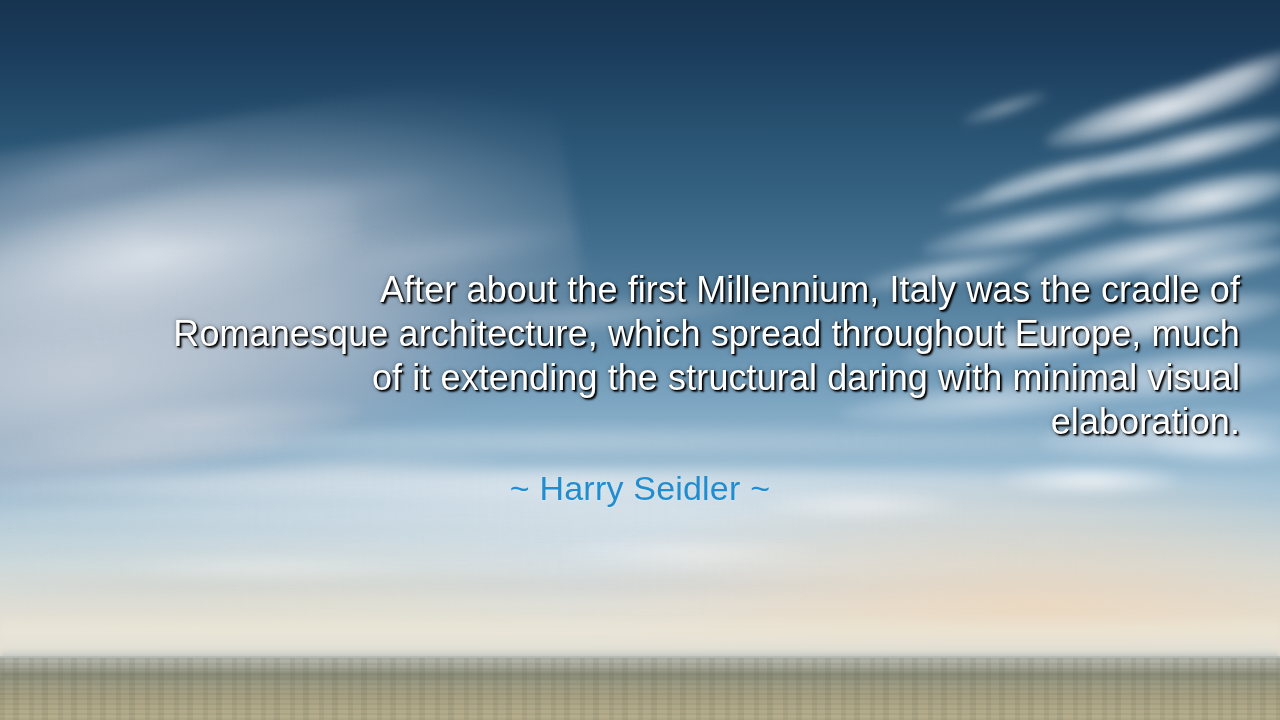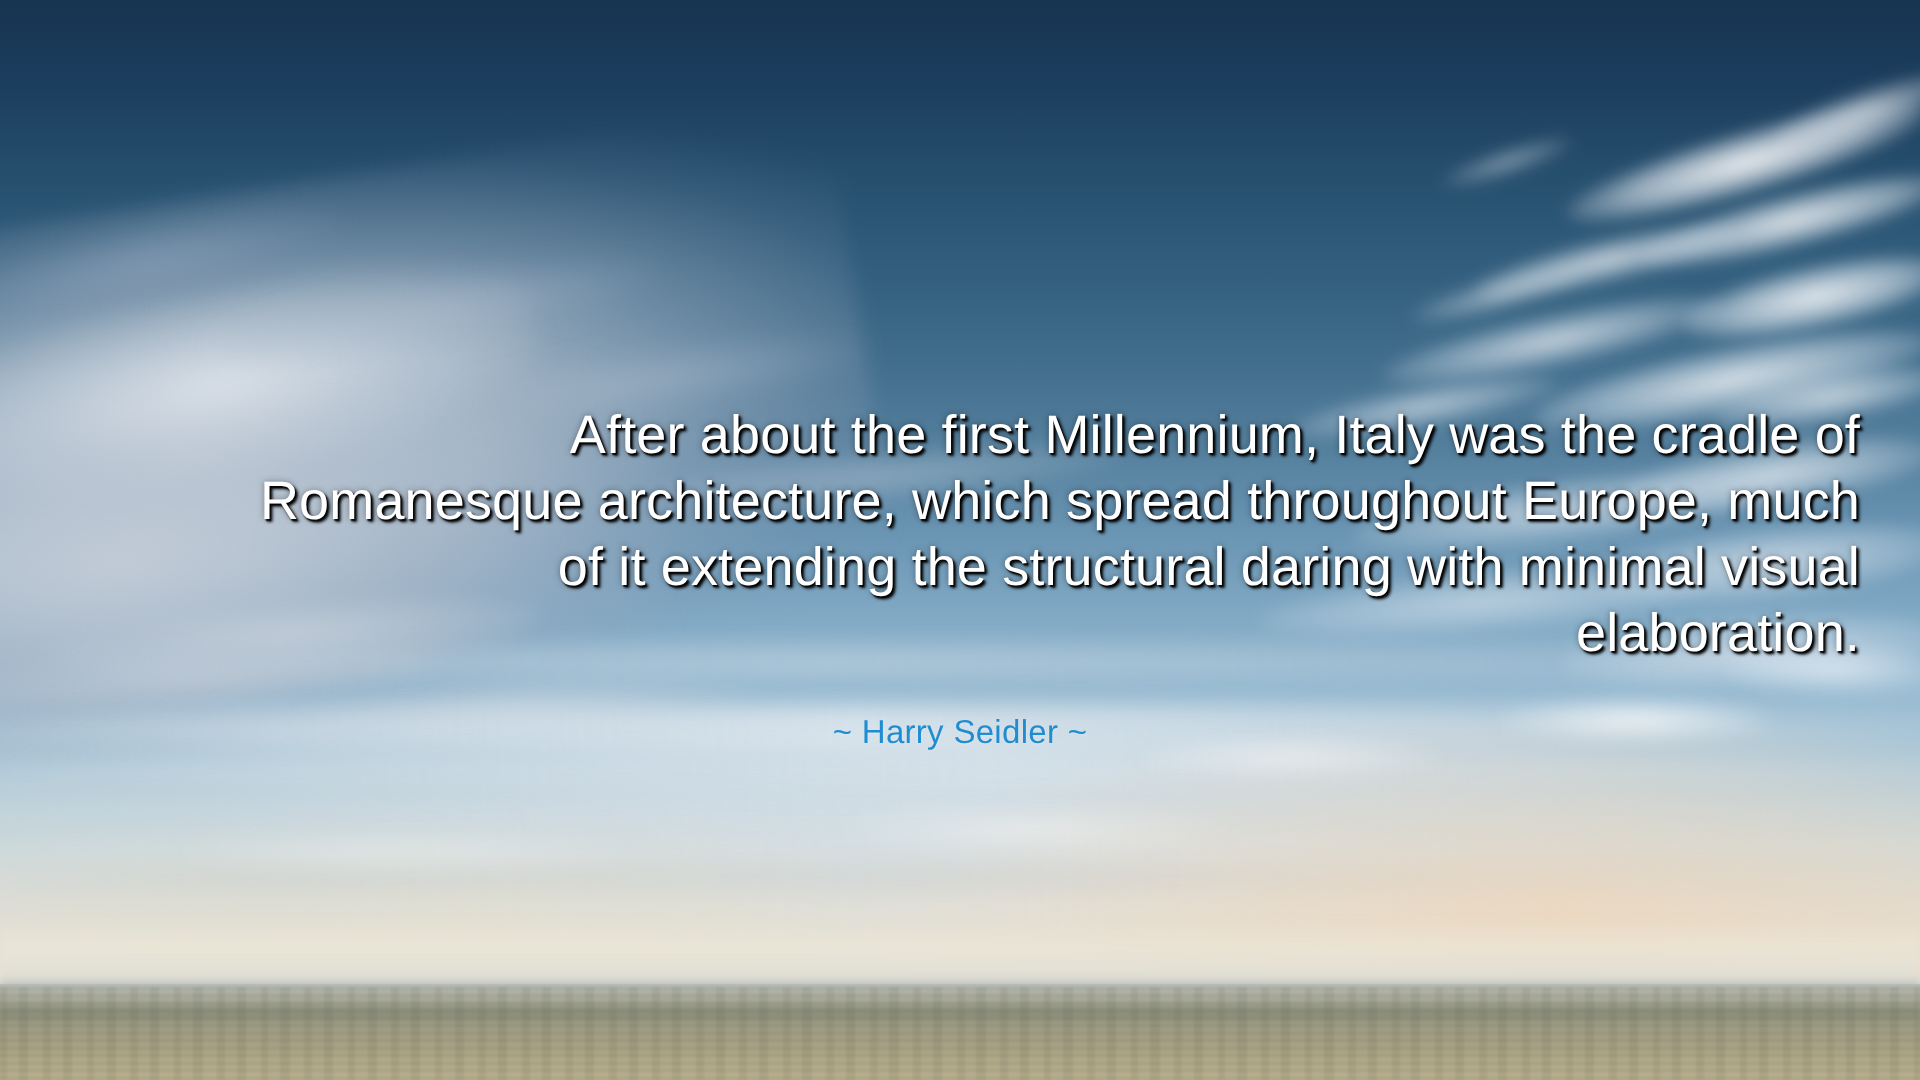--- a/index.html
+++ b/index.html
@@ -235,21 +235,21 @@
     white-space: pre-wrap;
   }
 
   #author {
     position: absolute;
     left: 0;
     right: 0;
     top: 466px;
     text-align: center;
     color: #1f8dcf;
-    font-size: 22px;
+    font-size: 34px;
     line-height: 44px;
     letter-spacing: 0.2px;
     text-shadow: 0 1px 2px rgba(255,255,255,0.25);
   }
 </style>
 </head>
 <body>
 
 <div id="card">
 

